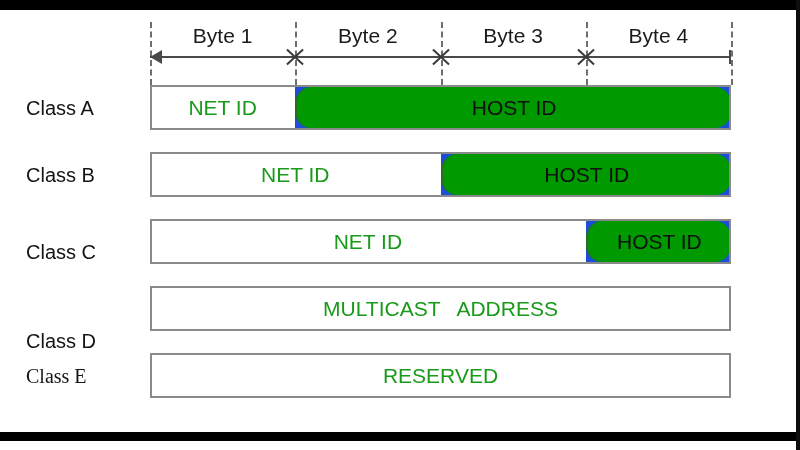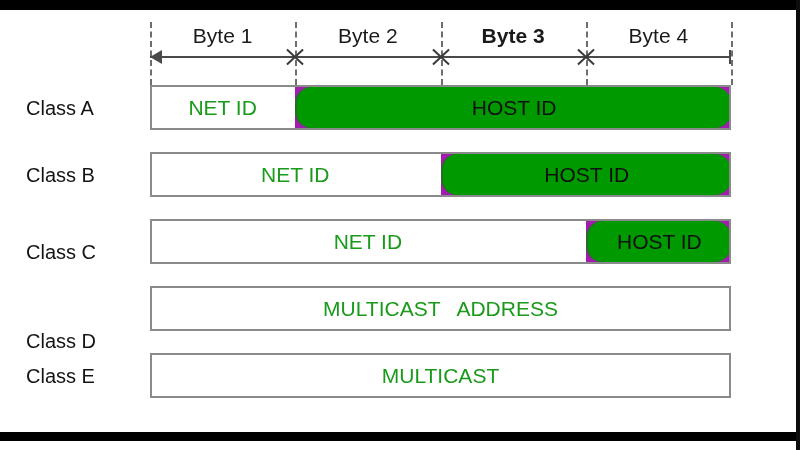--- a/index.html
+++ b/index.html
@@ -119,21 +119,21 @@
     text-align: left;
     white-space: nowrap;
   }
   .bar {
     position: absolute;
     left: 150px;
     width: 581px;
     height: 45px;
     box-sizing: border-box;
     border: 2px solid #8a8a8a;
-    background: #a21caf;
+    background: #1d4ed8;
     overflow: hidden;
   }
   .seg {
     position: absolute;
     top: 0;
     height: 100%;
     box-sizing: border-box;
     display: flex;
     align-items: center;
     justify-content: center;
@@ -170,21 +170,21 @@
       <div class="guide" style="left: 731px; top: 22px; height: 63px;"></div>
     </div>
 
   <div id="byte-scale">
     <div class="scale-line"></div>
     <div class="scale-arrow"></div>
     <div class="scale-endcap" style="left:579px;"></div>
     <div id="byte-labels">
         <div class="byte-label" style="left: 0px; width: 145.25px;">Byte 1</div>
         <div class="byte-label" style="left: 145.25px; width: 145.25px;">Byte 2</div>
-        <div class="byte-label" style="left: 290.5px; width: 145.25px; font-weight: bold;">Byte 3</div>
+        <div class="byte-label" style="left: 290.5px; width: 145.25px;">Byte 3</div>
         <div class="byte-label" style="left: 435.75px; width: 145.25px;">Byte 4</div>
       </div>
     <div id="byte-ticks">
         <div class="tick-x" style="left: 134.25px;"></div>
         <div class="tick-x" style="left: 279.5px;"></div>
         <div class="tick-x" style="left: 424.75px;"></div>
       </div>
   </div>
 
   <div id="rows">
@@ -200,19 +200,19 @@
       </div>
       <div class="row-label" style="top: 226.5px; margin-top: 10px;">Class C</div>
       <div class="bar" style="top: 219px;">
         <div class="seg white" style="left: -2px; width: 435.75px;">NET ID</div>
         <div class="seg green boundary-left" style="left: 433.75px; width: 145.25px;">HOST ID</div>
       </div>
       <div class="row-label" style="top: 293.5px; margin-top: 32px;">Class D</div>
       <div class="bar" style="top: 286px;">
         <div class="seg white" style="left: -2px; width: 581px;">MULTICAST   ADDRESS</div>
       </div>
-      <div class="row-label" style="top: 360.5px;">Class E</div>
+      <div class="row-label" style="top: 360.5px; font-family: Liberation Serif, serif;">Class E</div>
       <div class="bar" style="top: 353px;">
-        <div class="seg white" style="left: -2px; width: 581px;">MULTICAST</div>
+        <div class="seg white" style="left: -2px; width: 581px;">RESERVED</div>
       </div>
     </div>
 
 </div>
 
 </body></html>

